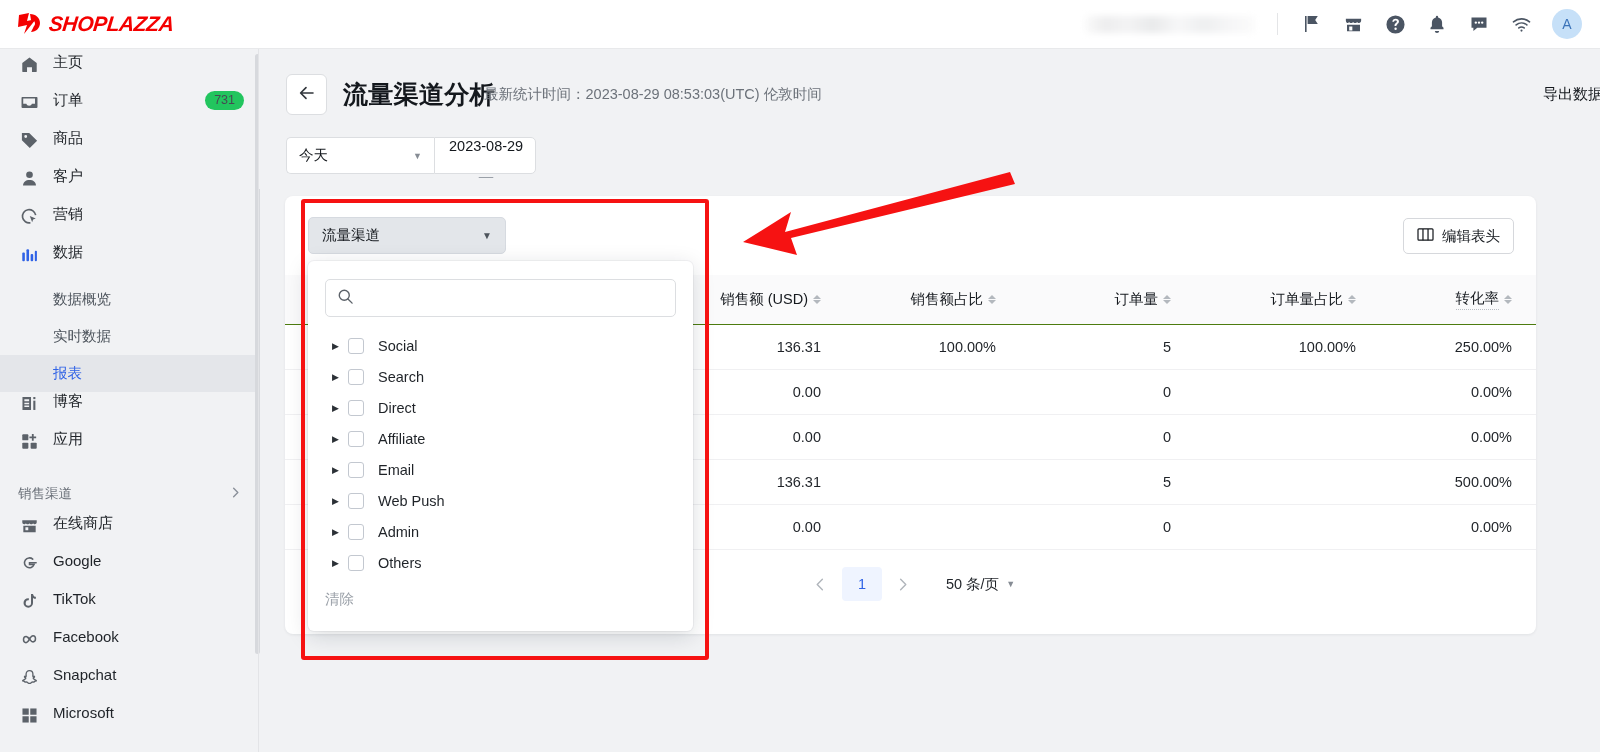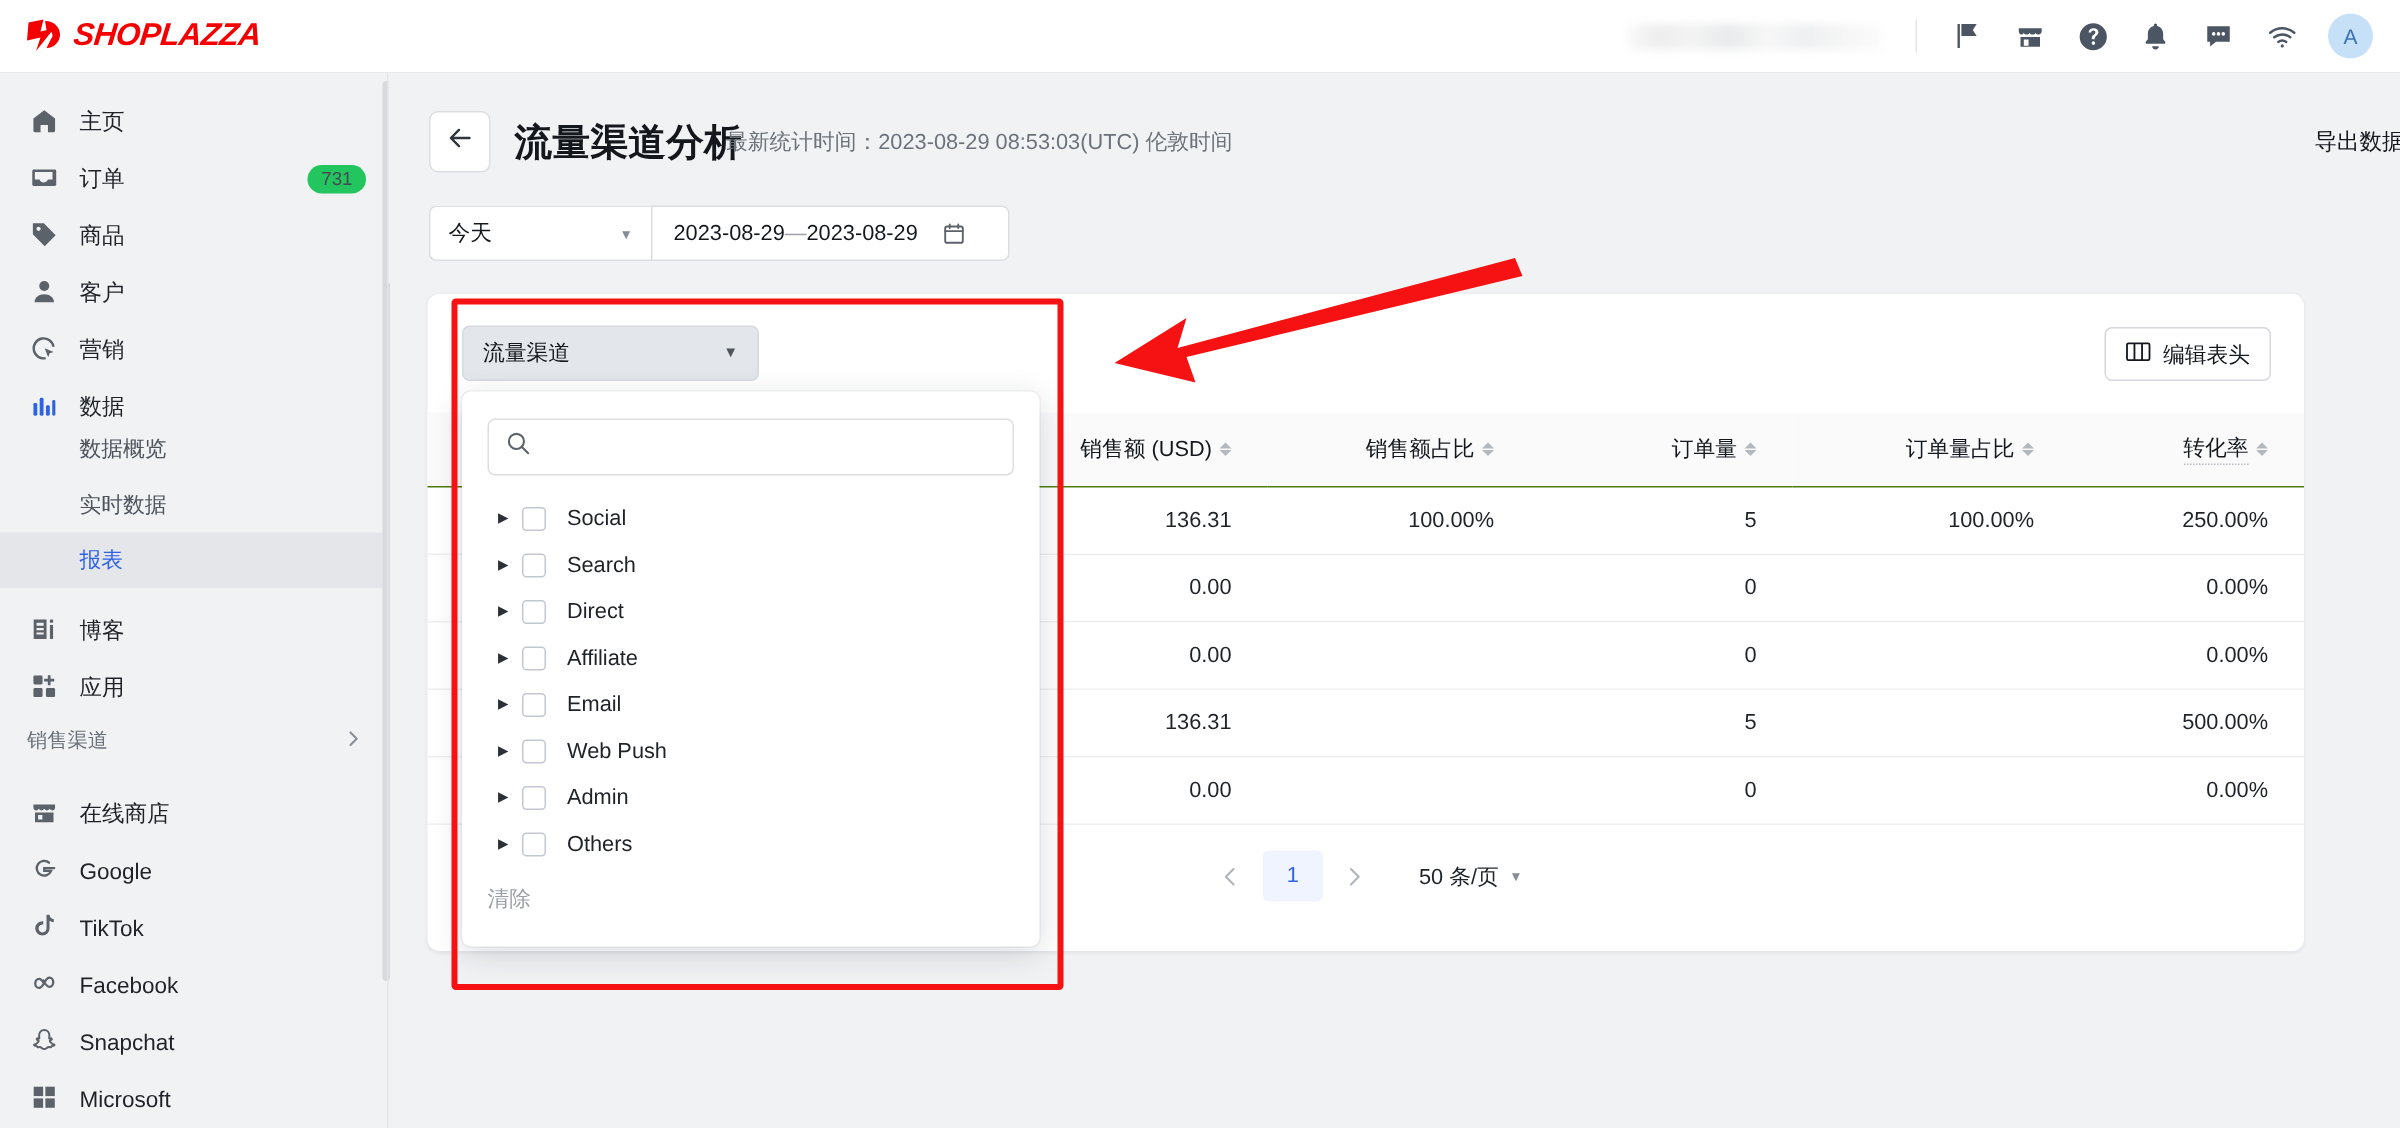--- a/index.html
+++ b/index.html
@@ -48,21 +48,21 @@
     display: flex; align-items: center; justify-content: center;
     font-size: 14px; margin-left: 10px; cursor: pointer;
   }
 
   
   #sidebar {
     position: absolute; top: 49px; left: 0; width: 258px; height: 703px;
     background: #f1f2f4; overflow: hidden;
   }
   .nav-item {
-    display: flex; align-items: flex-end; height: 38px;
+    display: flex; align-items: flex-start; height: 38px;
     padding: 0 14px 0 18px; cursor: pointer;
     font-size: 15px; color: #1f2328; position: relative;
   }
   .nav-icon {
     width: 22px; height: 22px; margin-right: 13px; flex: none;
     display: flex; align-items: center; justify-content: center; color: #5c6269;
   }
   .nav-icon svg { display: block; }
   .nav-label { flex: 1; white-space: nowrap; }
   .nav-badge {
@@ -113,22 +113,22 @@
   #date-row { position: absolute; left: 27px; top: 88px; display: flex; height: 37px; }
   #preset-select {
     width: 148px; height: 37px; background: #fff;
     border: 1px solid #dcdee1; border-radius: 5px 0 0 5px; border-right: none;
     display: flex; align-items: center; padding: 0 12px;
     font-size: 14.5px; color: #14181d; cursor: pointer;
   }
   #preset-select .caret { margin-left: auto; color: #868c94; font-size: 9px; }
   #date-range {
     height: 37px; background: #fff; border: 1px solid #dcdee1; border-radius: 0 5px 5px 0;
-    display: flex; align-items: center; padding: 0 28px 0 14px;
-    font-size: 14.5px; color: #14181d; cursor: pointer; 
+    display: flex; align-items: center; padding: 0 12px 0 14px;
+    font-size: 14.5px; color: #14181d; cursor: pointer; gap: 14px; flex-direction: column;
   }
   #date-range .dash { color: #9aa0a8; }
   #date-range .cal { margin-left: 16px; color: #5c6269; display: flex; }
 
   
   #card {
     position: absolute; left: 285px; top: 196px; width: 1251px; height: 438px;
     background: #fff; border-radius: 8px; box-shadow: 0 1px 3px rgba(16,24,40,.07);
   }
   #editcols-btn {

